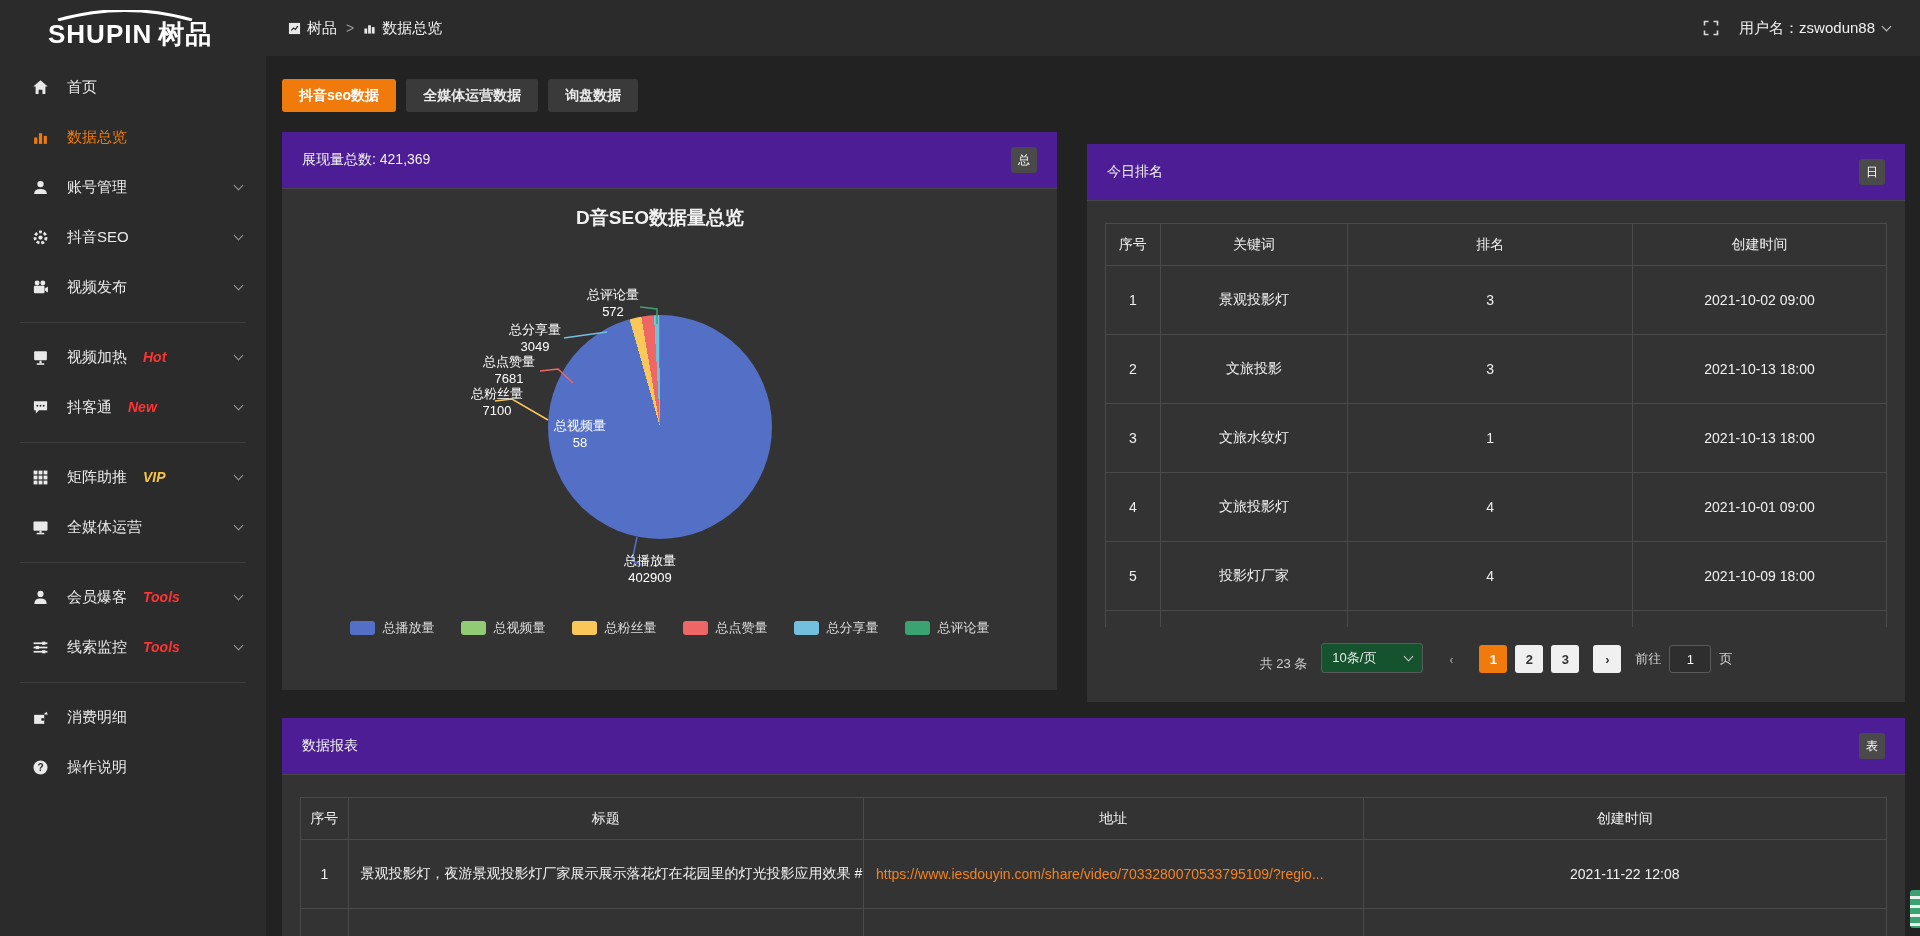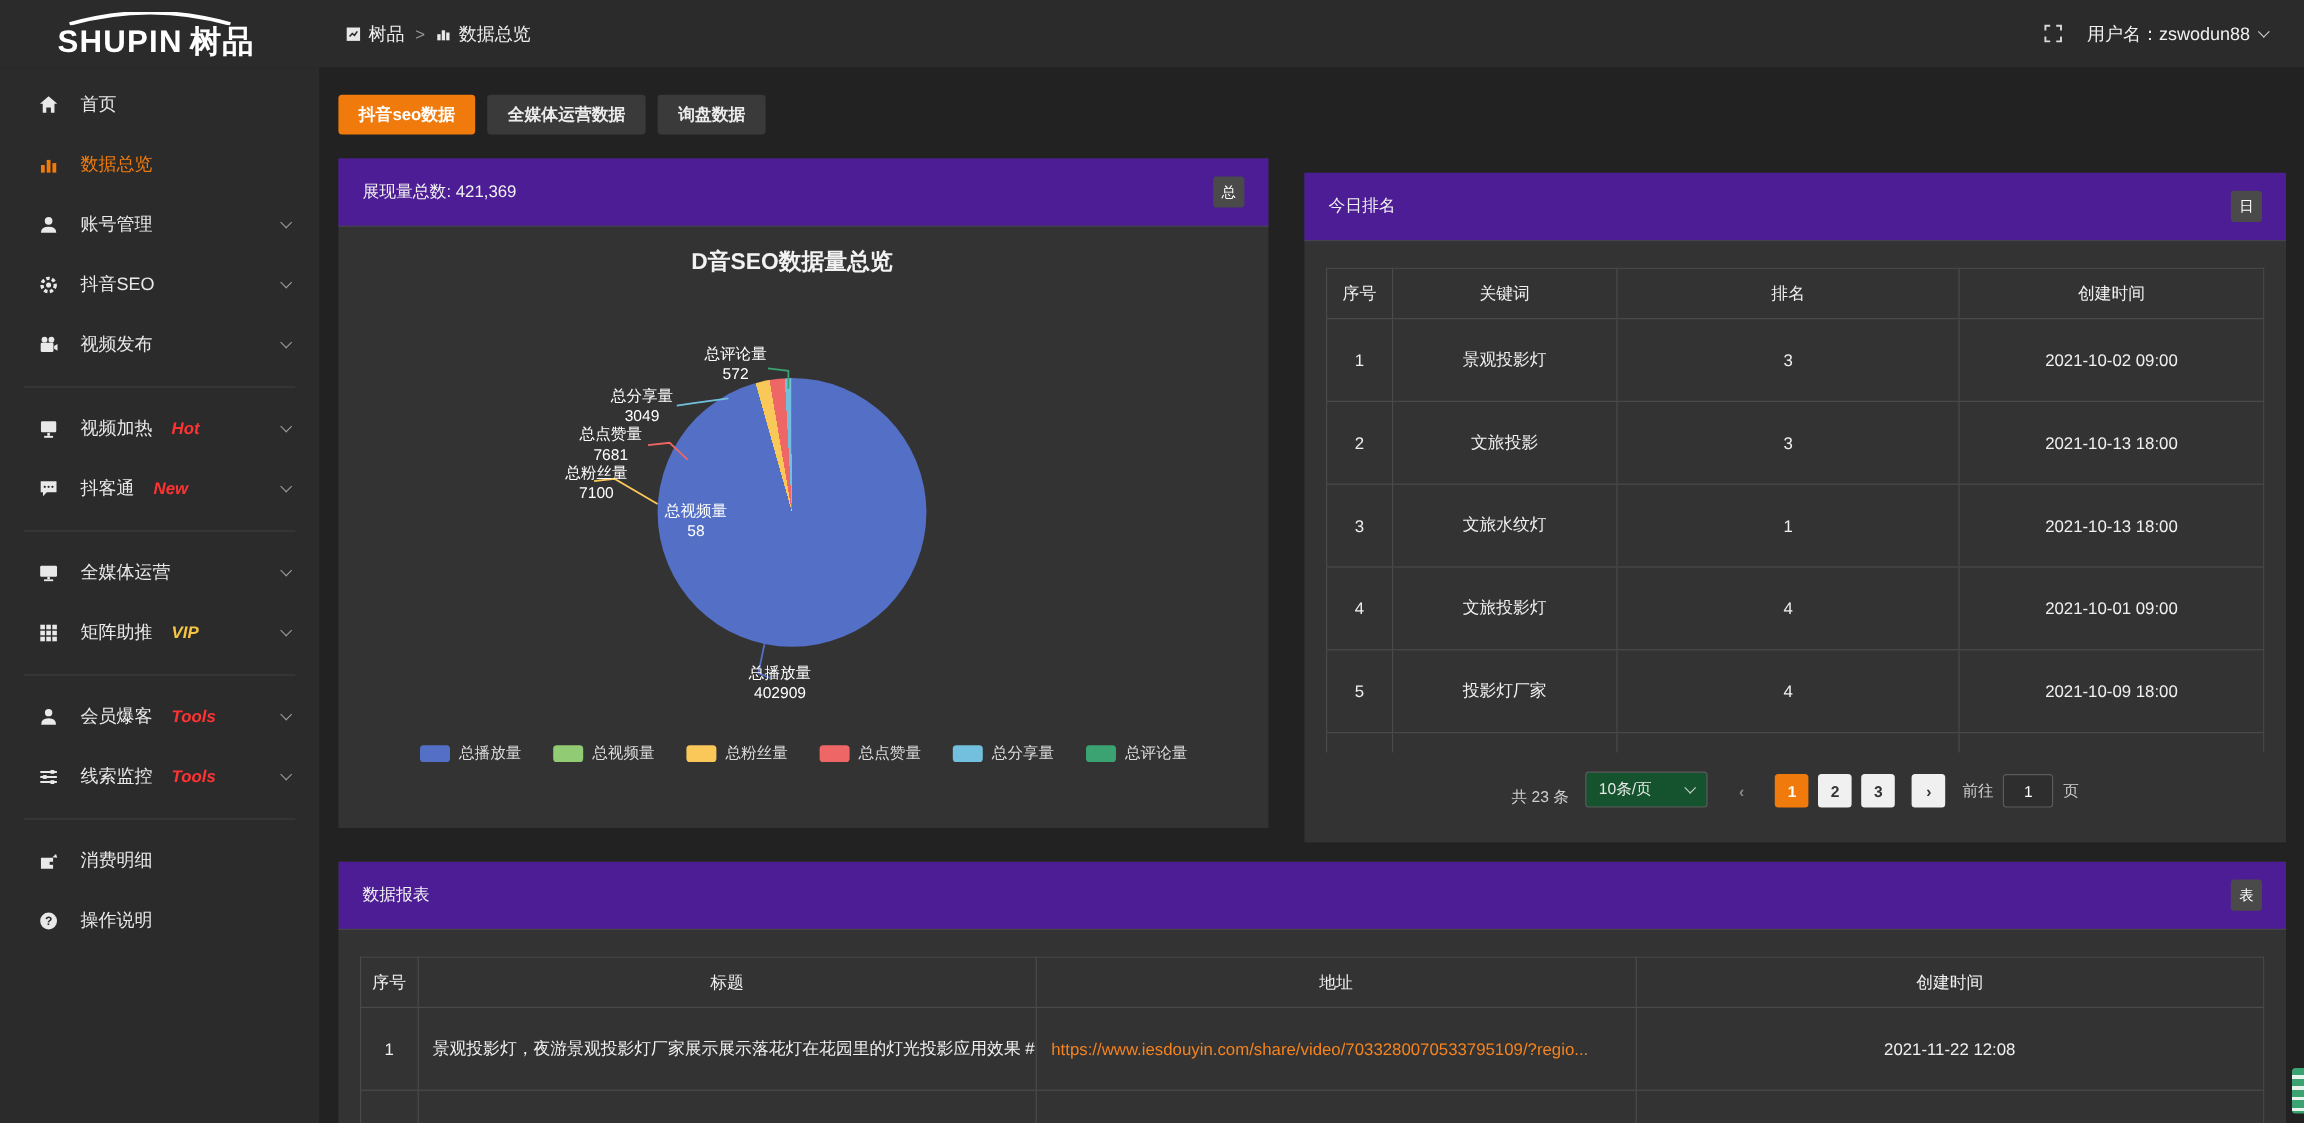--- a/index.html
+++ b/index.html
@@ -209,46 +209,46 @@
           </svg>
         </span>
         <span>抖客通</span>
         <span class="sb-badge" style="color: rgb(255, 51, 51);">New</span>
         <span class="sb-chev"></span>
       </div>
       <div class="sb-divider"></div>
       <div class="sb-item">
         <span class="sb-ico">
           <svg viewBox="0 0 16 16" width="17" height="17">
-            <rect x="1.4" y="2.4" width="13.2" height="8.6" rx="1" fill="currentColor"></rect>
-            <rect x="7" y="11" width="2" height="2" fill="currentColor"></rect>
-            <rect x="4.4" y="13" width="7.2" height="1.4" fill="currentColor"></rect>
-          </svg>
-        </span>
-        <span>全媒体运营</span>
-        <span class="sb-chev"></span>
-      </div>
-      <div class="sb-item">
-        <span class="sb-ico">
-          <svg viewBox="0 0 16 16" width="17" height="17">
             <g fill="currentColor">
               <rect x="1.5" y="1.5" width="3.6" height="3.6"></rect>
               <rect x="6.2" y="1.5" width="3.6" height="3.6"></rect>
               <rect x="10.9" y="1.5" width="3.6" height="3.6"></rect>
               <rect x="1.5" y="6.2" width="3.6" height="3.6"></rect>
               <rect x="6.2" y="6.2" width="3.6" height="3.6"></rect>
               <rect x="10.9" y="6.2" width="3.6" height="3.6"></rect>
               <rect x="1.5" y="10.9" width="3.6" height="3.6"></rect>
               <rect x="6.2" y="10.9" width="3.6" height="3.6"></rect>
               <rect x="10.9" y="10.9" width="3.6" height="3.6"></rect>
             </g>
           </svg>
         </span>
         <span>矩阵助推</span>
         <span class="sb-badge" style="color: rgb(248, 197, 67);">VIP</span>
+        <span class="sb-chev"></span>
+      </div>
+      <div class="sb-item">
+        <span class="sb-ico">
+          <svg viewBox="0 0 16 16" width="17" height="17">
+            <rect x="1.4" y="2.4" width="13.2" height="8.6" rx="1" fill="currentColor"></rect>
+            <rect x="7" y="11" width="2" height="2" fill="currentColor"></rect>
+            <rect x="4.4" y="13" width="7.2" height="1.4" fill="currentColor"></rect>
+          </svg>
+        </span>
+        <span>全媒体运营</span>
         <span class="sb-chev"></span>
       </div>
       <div class="sb-divider"></div>
       <div class="sb-item">
         <span class="sb-ico">
           <svg viewBox="0 0 16 16" width="17" height="17">
             <circle cx="8" cy="4.6" r="2.9" fill="currentColor"></circle>
             <path d="M2.2 14 Q2.2 9 8 9 Q13.8 9 13.8 14 Z" fill="currentColor"></path>
           </svg>
         </span>

